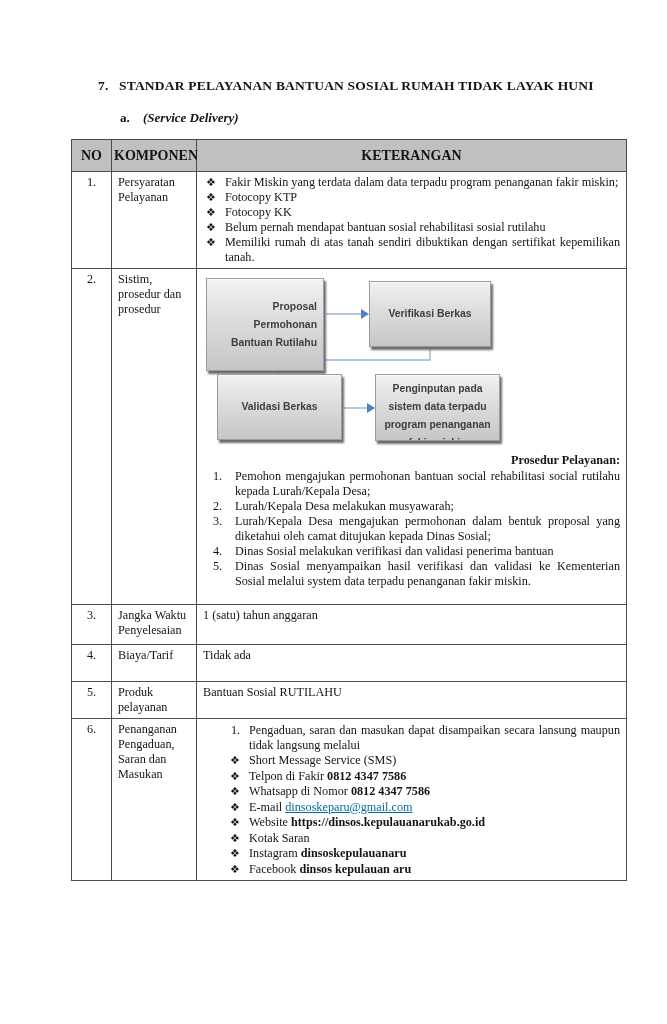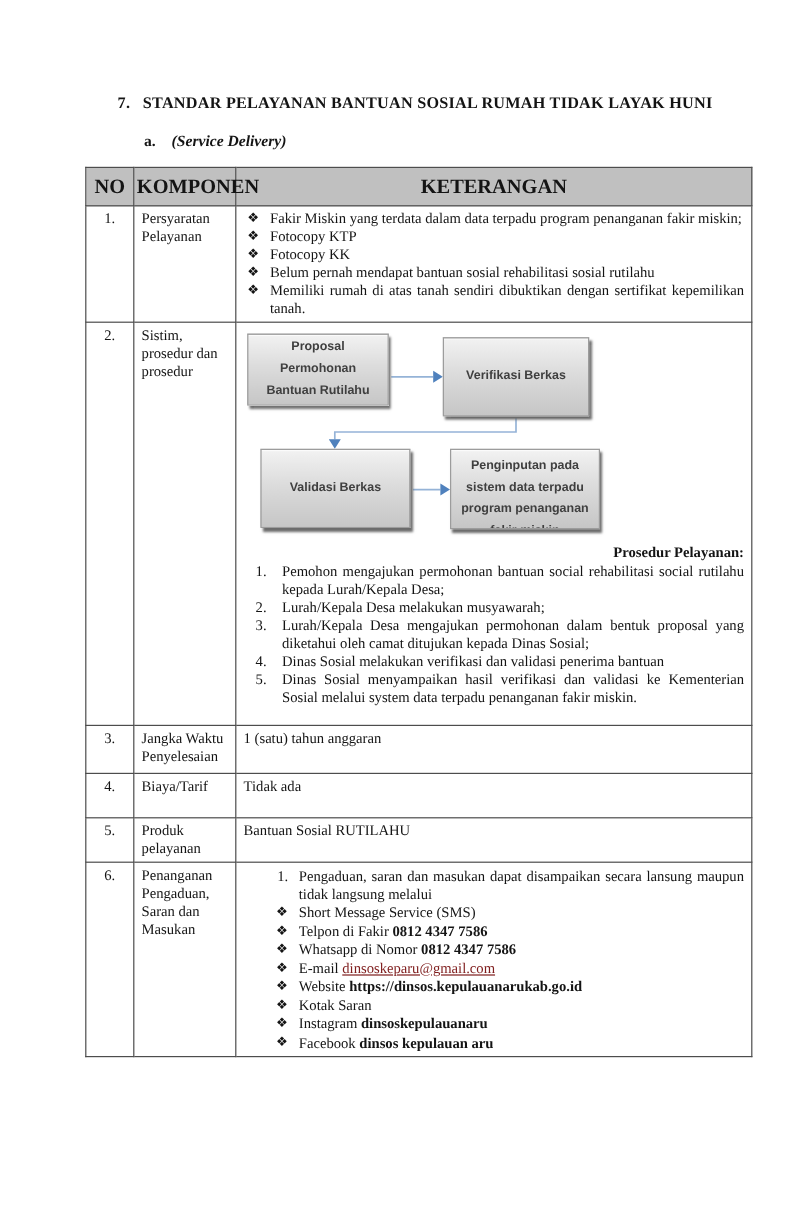--- a/index.html
+++ b/index.html
@@ -12,21 +12,21 @@
   
   .doc-title { position:absolute; left:98px; top:78px; display:flex; font-size:13.5px; font-weight:bold; white-space:nowrap; letter-spacing:.2px; }
   .doc-title .num { width:21px; flex:none; }
   .doc-subtitle { position:absolute; left:120px; top:110px; display:flex; font-size:13px; font-weight:bold; white-space:nowrap; }
   .doc-subtitle .letter { width:19px; flex:none; }
   .doc-subtitle .it { font-style:italic; margin-left:4px; }
 
   
   table.spec { position:absolute; left:71px; top:139px; width:555px; border-collapse:collapse; table-layout:fixed; }
   .spec th, .spec td { border:1px solid #4d4d4d; vertical-align:top; padding:3px 6px; font-size:12.2px; line-height:15px; }
-  .spec th { background:#c0c0c0; font-size:17px; font-weight:bold; text-align:center; vertical-align:middle; height:32px; padding:2px; }
+  .spec th { background:#c0c0c0; font-size:14px; font-weight:bold; text-align:center; vertical-align:middle; height:32px; padding:2px; }
   td.no { text-align:center; }
   td.ket { text-align:justify; }
 
   
   .b-list { list-style:none; }
   .b-item { position:relative; padding-left:22px; text-align:justify; }
   .b-item .bullet { position:absolute; left:3px; top:0; font-size:11px; }
 
   
   .flow { position:relative; height:180px; margin:-3px -6px 4px -6px; }
@@ -45,21 +45,21 @@
   .steps { list-style:none; margin-top:1px; }
   .step { position:relative; padding-left:32px; text-align:justify; }
   .step .n { position:absolute; left:10px; }
 
   
   .r6-intro { position:relative; padding-left:46px; text-align:justify; margin-top:1px; }
   .r6-intro .n { position:absolute; left:28px; }
   .ch-list { list-style:none; }
   .ch-item { position:relative; padding-left:46px; line-height:15.5px; text-align:left; }
   .ch-item .bullet { position:absolute; left:27px; top:0; font-size:11px; }
-  a.mail { color:#7f1d1d; text-decoration:underline; }
+  a.mail { color:#0369a1; text-decoration:underline; }
   .bd { font-weight:bold; }
 </style>
 </head>
 <body>
 
 <div class="page">
 
   <div class="doc-title">
     <span class="num">7.</span>
     <span>STANDAR PELAYANAN BANTUAN SOSIAL RUMAH TIDAK LAYAK HUNI</span>
@@ -111,21 +111,21 @@
               </g>
               <g>
                 <polyline points="233,78 233,91 82,91 82,97" fill="none" stroke="#95b3d7" stroke-width="1.4"></polyline>
                 <polygon points="77,97 87,97 82,105" fill="#4f81bd"></polygon>
               </g>
               <g>
                 <line x1="147" y1="139" x2="170" y2="139" stroke="#95b3d7" stroke-width="1.4"></line>
                 <polygon points="170,134 178,139 170,144" fill="#4f81bd"></polygon>
               </g>
             </svg>
-            <div class="fbox" style="left:9px; top:9px; width:118px; height:60px;">Proposal Permohonan Bantuan Rutilahu</div>
+            <div class="fbox" style="left:9px; top:9px; width:118px; height:93px;text-align:right;">Proposal Permohonan Bantuan Rutilahu</div>
             <div class="fbox" style="left:172px; top:12px; width:122px; height:66px;">Verifikasi Berkas</div>
             <div class="fbox" style="left:20px; top:105px; width:125px; height:66px;">Validasi Berkas</div>
             <div class="fbox clip" style="left:178px; top:105px; width:125px; height:67px;">Penginputan pada sistem data terpadu program penanganan fakir miskin</div>
           </div>
           <div class="proc-title">Prosedur Pelayanan:</div>
           <ol class="steps">
             <li class="step"><span class="n">1.</span><span>Pemohon mengajukan permohonan bantuan social rehabilitasi social rutilahu kepada Lurah/Kepala Desa;</span></li>
             <li class="step"><span class="n">2.</span><span>Lurah/Kepala Desa melakukan musyawarah;</span></li>
             <li class="step"><span class="n">3.</span><span>Lurah/Kepala Desa mengajukan permohonan dalam bentuk proposal yang diketahui oleh camat ditujukan kepada Dinas Sosial;</span></li>
             <li class="step"><span class="n">4.</span><span>Dinas Sosial melakukan verifikasi dan validasi penerima bantuan</span></li>

